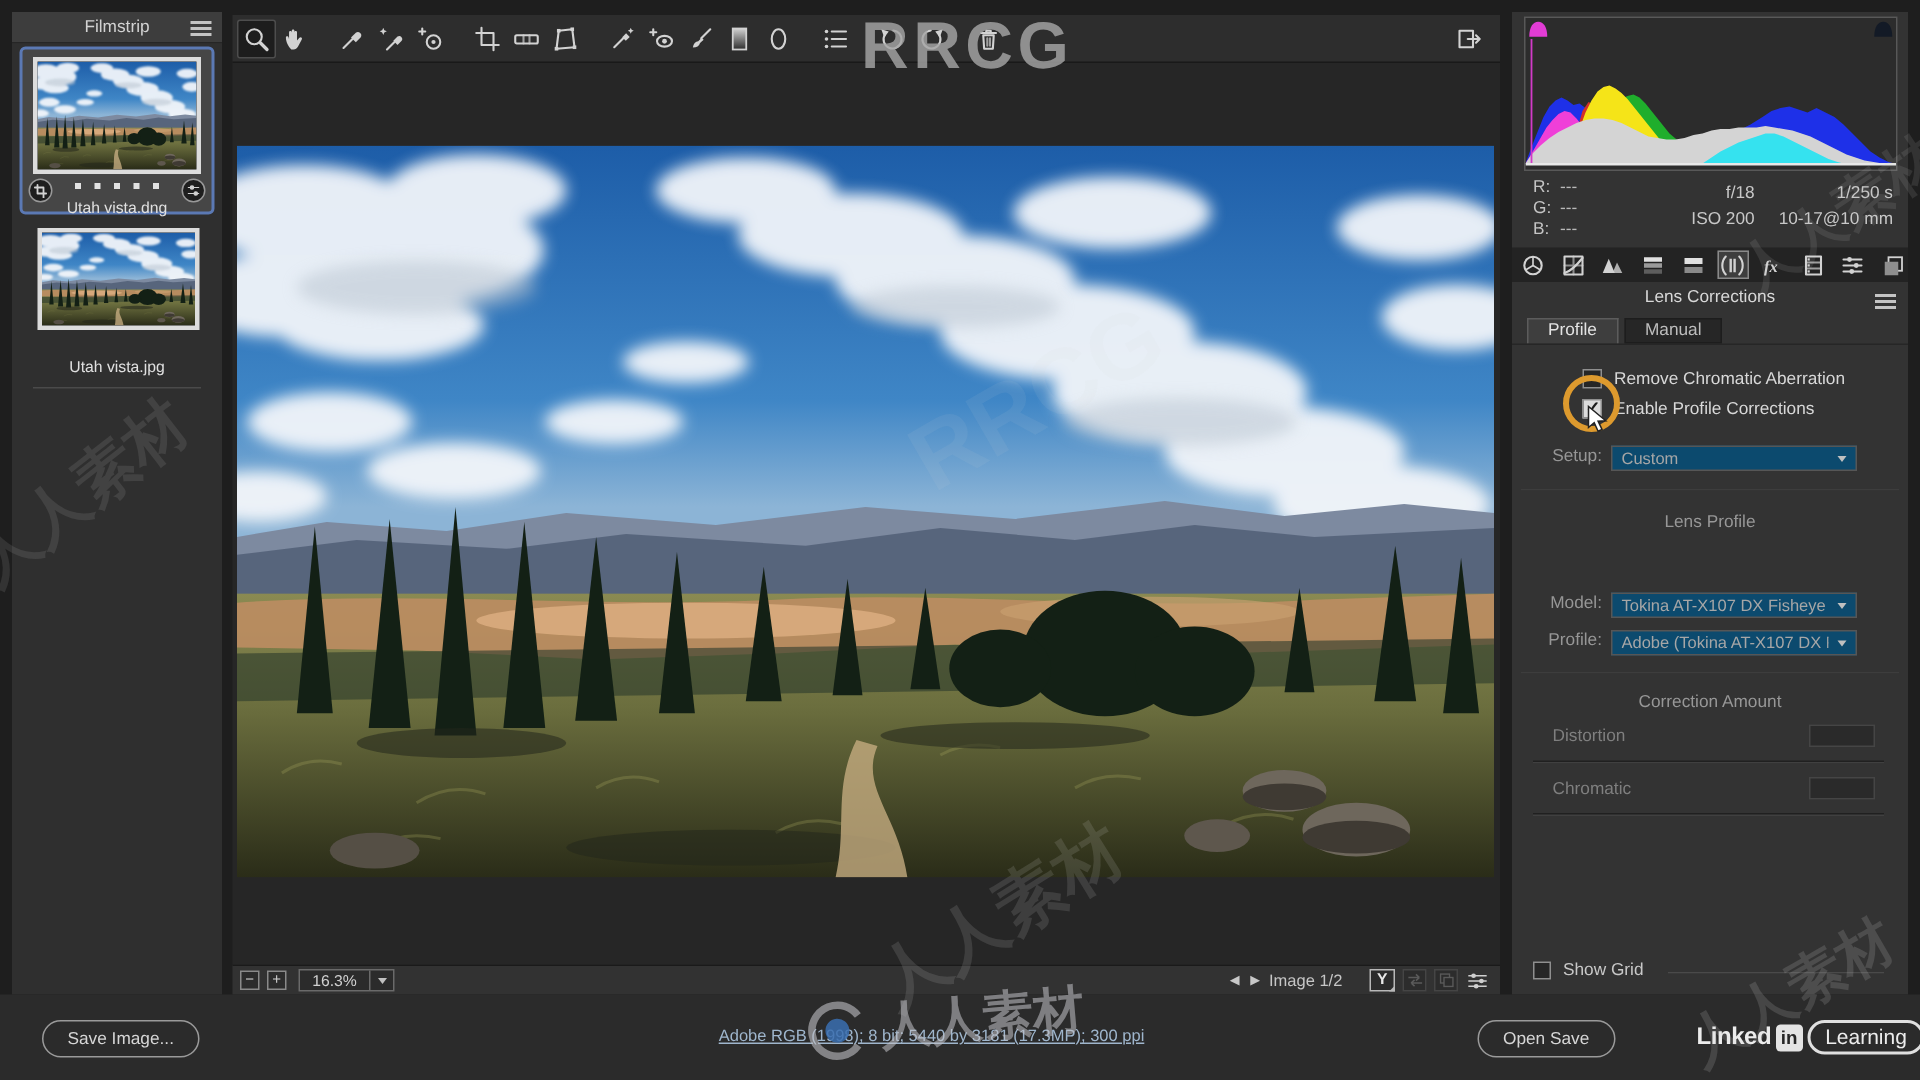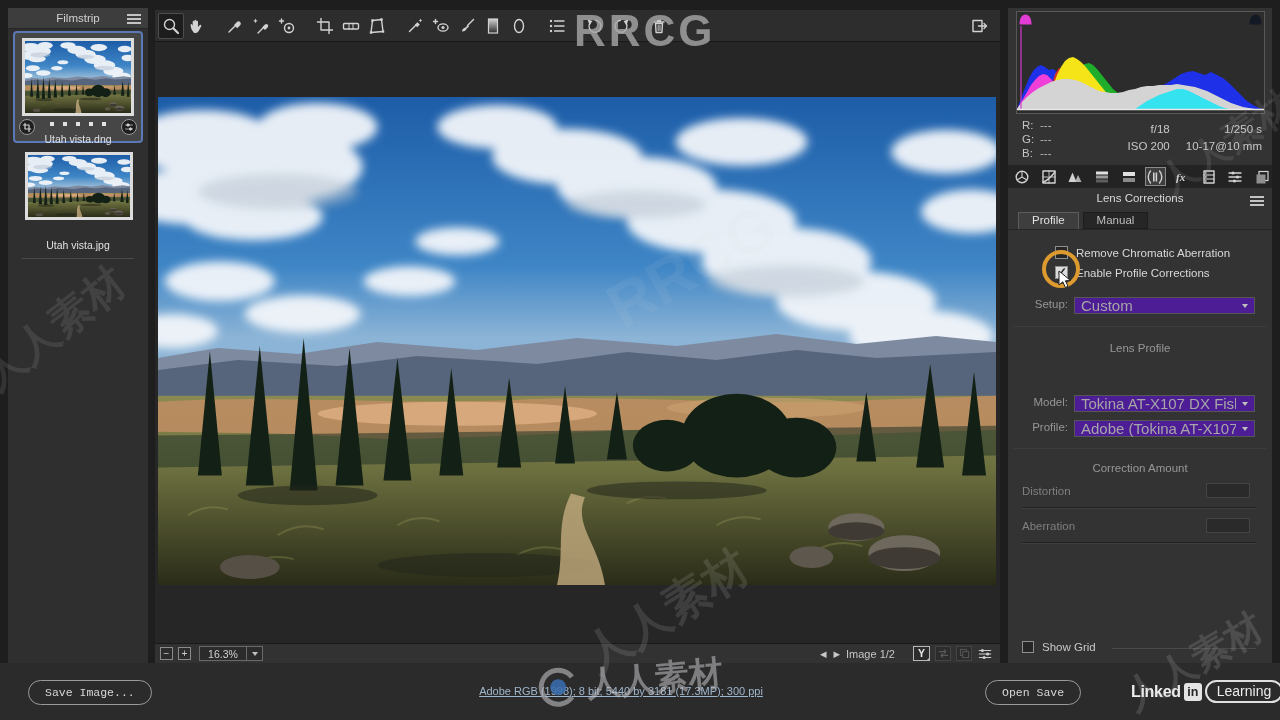--- a/index.html
+++ b/index.html
@@ -61,21 +61,21 @@
   #nav-label { width:62px; }
   #y-btn { width:17px; height:15px; border:1px solid #b8b8b8; color:#e8e8e8; font-size:10.5px; font-weight:bold;
     text-align:center; line-height:13px; position:relative; background:#2c2c2c; }
   #y-btn::after { content:""; position:absolute; right:-1px; bottom:-1px; border-left:4px solid transparent; border-bottom:4px solid #b8b8b8; }
   .dis-btn { width:16px; height:15px; border:1px solid #454545; background:#2c2c2c;
     display:flex; align-items:center; justify-content:center; }
 
   
   #bottombar { left:0; top:663px; width:1280px; height:57px; background:#2b2b2b; }
   .pill-btn { position:absolute; height:25px; border:1px solid #9a9a9a; border-radius:13px;
-    background:transparent; color:#d6d6d6; font-size:11.5px; font-family:Liberation Mono, monospace;
+    background:transparent; color:#d6d6d6; font-size:11.5px; font-family:Liberation Sans, sans-serif;
     padding:0 16px; display:flex; align-items:center; }
   #workflow-link { position:absolute; left:621px; top:22px; transform:translateX(-50%);
     color:#9fb6cd; font-size:11px; text-decoration:underline; white-space:nowrap; }
   #brand { position:absolute; left:1100px; top:17px; display:flex; align-items:center; gap:3px;margin-left:31px; }
   #brand .linked { font-size:16px; font-weight:bold; color:#ececec; letter-spacing:-0.3px; }
   #brand .inbox { width:18px; height:18px; background:#e4e4e4; color:#262626; font-weight:bold; font-size:12.5px;
     border-radius:3px; display:flex; align-items:center; justify-content:center; }
   #brand .learning { border:2px solid #e0e0e0; border-radius:14px; padding:1px 10px 2px 10px;
     font-size:14px; color:#ececec; }
 
@@ -102,26 +102,26 @@
   #tabs-underline { position:absolute; left:0; top:221px; width:264px; height:1px; background:#262626; }
   .cb-row { position:absolute; display:flex; align-items:flex-end; gap:8px; color:#d8d8d8; }
   .checkbox { width:13px; height:13px; border:1px solid #8f8f8f; background:#262626; position:relative; }
   .checkbox.checked { background:#dcdcdc; }
   .checkbox.checked::after { content:"\2713"; position:absolute; left:1px; top:-2px; color:#1c1c1c; font-size:12px; font-weight:bold; }
   .checkbox.small { width:12px; height:12px; }
   #hl-ring { position:absolute; left:34px; top:242px; width:38px; height:38px;
     border:4px solid #dd9a2e; border-radius:50%; }
   .drop-row { position:absolute; left:0; width:264px; height:17px; }
   .drop-label { position:absolute; left:0; width:60px; text-align:right; color:#969696; top:1px; }
-  .dropdown { position:absolute; left:66px; width:181px; height:17px; background:#4c1d95;
-    border:1px solid #565656; display:flex; align-items:center; padding:0 18px 0 6px; color:#a6a6a6; font-size:15px; }
+  .dropdown { position:absolute; left:66px; width:164px; height:17px; background:#0c4a6e;
+    border:1px solid #565656; display:flex; align-items:center; padding:0 18px 0 6px; color:#a6a6a6; font-size:11px; }
   .dropdown .chev-down { position:absolute; right:6px; }
   .sect-head { position:absolute; left:0; width:264px; text-align:center; color:#979797; }
   .divline { position:absolute; left:6px; width:252px; height:1px; background:#272727; border-bottom:1px solid #3d3d3d; }
-  .slider-label { position:absolute; color:#7f7f7f; }
+  .slider-label { position:absolute; color:#7f7f7f;margin-left:13px; }
   .slider-box { position:absolute; left:198px; width:44px; height:15px; background:#2a2a2a; border:1px solid #454545; }
   .slider-track { position:absolute; left:14px; width:234px; height:2px; background:#202020; border-bottom:1px solid #404040; }
 
   
   #cursor { position:absolute; left:1058px; top:270px; z-index:60; }
   .wm { position:absolute; z-index:50; pointer-events:none; font-weight:bold; white-space:nowrap; }
   #wm-top { left:574px; top:6px; font-size:44px; letter-spacing:3px; color:rgba(165,165,165,.82); }
   #wm-left { left:-30px; top:300px; font-size:42px; color:rgba(205,205,205,.12); transform:rotate(-38deg); }
   #wm-mid { left:600px; top:230px; font-size:62px; color:rgba(220,220,220,.08); transform:rotate(-30deg); }
   #wm-grass { left:575px; top:580px; font-size:46px; color:rgba(210,210,210,.14); transform:rotate(-32deg); }
@@ -594,21 +594,21 @@
     </span>
   </div>
 
   <div class="divline" style="top:440px;"></div>
   <div class="sect-head" style="top:454px;">Correction Amount</div>
 
   <div class="slider-label" style="left:14px; top:477px;">Distortion</div>
   <div class="slider-box" style="top:475px;"></div>
   <div class="slider-track" style="top:499px;"></div>
 
-  <div class="slider-label" style="left:14px; top:512px;">Aberration</div>
+  <div class="slider-label" style="left:14px; top:512px;">Chromatic</div>
   <div class="slider-box" style="top:510px;"></div>
   <div class="slider-track" style="top:534px;"></div>
 
   <div class="cb-row" style="left:14px; top:633px; color:#c8c8c8;">
     <span class="checkbox small"></span>
     <span>Show Grid</span>
   </div>
   <div style="position:absolute; left:104px; top:640px; width:144px; height:1px; background:#1f1f1f; border-bottom:1px solid #4a4a4a;"></div>
 </div>
 

